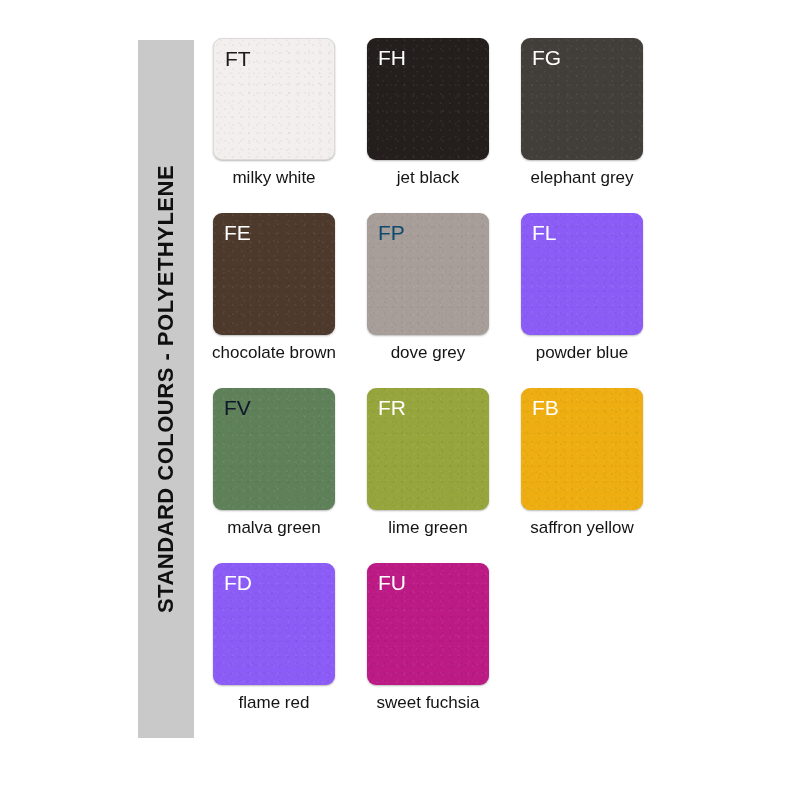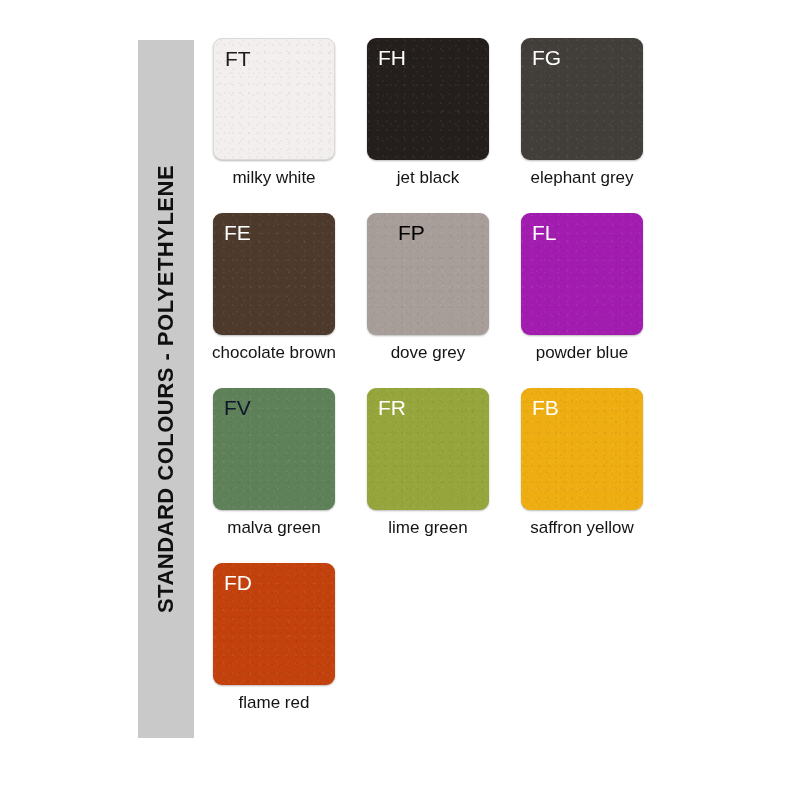--- a/index.html
+++ b/index.html
@@ -151,26 +151,26 @@
         <div class="name">elephant grey</div>
       </div>
       <div class="cell">
         <div class="swatch" style="background: rgb(77, 58, 44);">
           <span class="code" style="color: rgb(255, 255, 255);">FE</span>
         </div>
         <div class="name">chocolate brown</div>
       </div>
       <div class="cell">
         <div class="swatch" style="background: rgb(168, 158, 153);">
-          <span class="code" style="color: #000000; margin-left: 20px;">FP</span>
+          <span class="code" style="color: #0c4a6e;">FP</span>
         </div>
         <div class="name">dove grey</div>
       </div>
       <div class="cell">
-        <div class="swatch" style="background: #a21caf; text-align: center;">
+        <div class="swatch" style="background: #8b5cf6; text-align: center;">
           <span class="code" style="color: rgb(255, 255, 255);">FL</span>
         </div>
         <div class="name">powder blue</div>
       </div>
       <div class="cell">
         <div class="swatch" style="background: rgb(95, 129, 89);">
           <span class="code" style="color: #0f172a;">FV</span>
         </div>
         <div class="name">malva green</div>
       </div>
@@ -180,20 +180,26 @@
         </div>
         <div class="name">lime green</div>
       </div>
       <div class="cell">
         <div class="swatch" style="background: rgb(238, 174, 17);">
           <span class="code" style="color: rgb(255, 255, 255);">FB</span>
         </div>
         <div class="name">saffron yellow</div>
       </div>
       <div class="cell">
-        <div class="swatch" style="background: #c2410c;">
+        <div class="swatch" style="background: #8b5cf6;">
           <span class="code" style="color: rgb(255, 255, 255);">FD</span>
         </div>
         <div class="name">flame red</div>
       </div>
+      <div class="cell">
+        <div class="swatch" style="background: rgb(188, 26, 132);">
+          <span class="code" style="color: rgb(255, 255, 255);">FU</span>
+        </div>
+        <div class="name">sweet fuchsia</div>
+      </div>
     </div>
 
 </div>
 
 </body></html>

